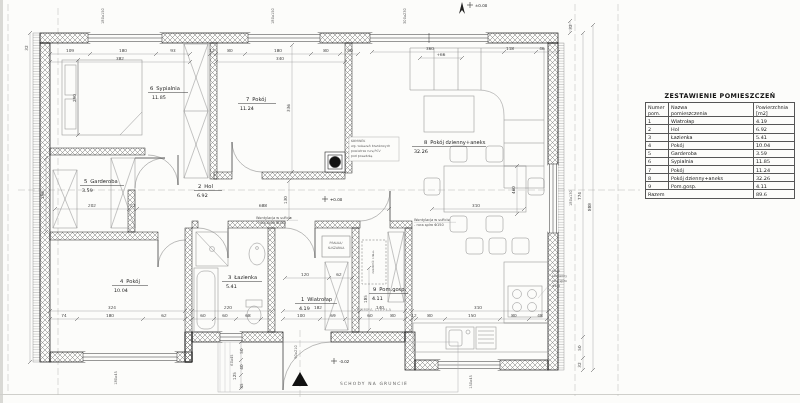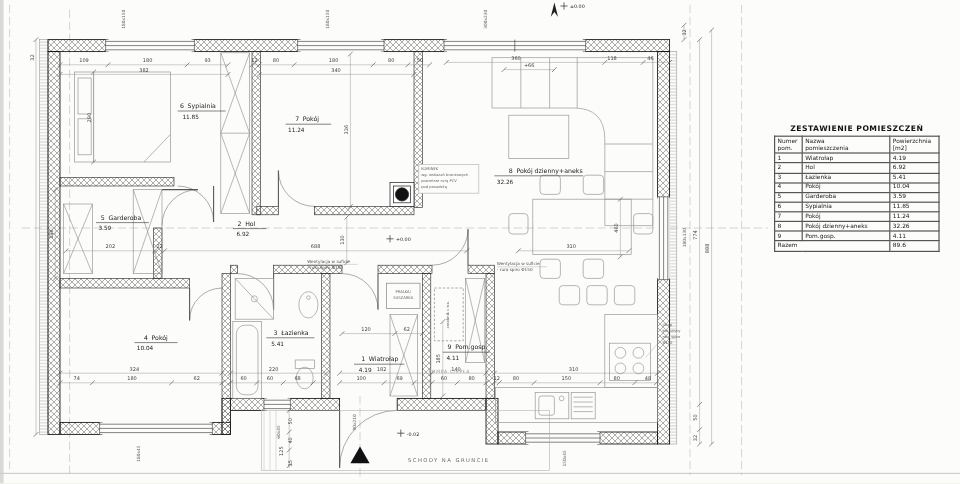--- a/index.html
+++ b/index.html
@@ -12,21 +12,21 @@
   .o{font-size:3.6px;fill:#666;}
   .rn{font-size:5.2px;fill:#222;}
   .ra{font-size:4.8px;fill:#222;}
   .tiny{font-size:3.1px;fill:#666;}
   .ann{font-size:3.5px;fill:#555;}
   .lvl{font-size:4px;fill:#222;}
   .schody{font-size:4.4px;letter-spacing:1.2px;fill:#666;}
   .pompa{font-size:3.8px;letter-spacing:.6px;fill:#999;}
   .lbl-line{stroke:#333;stroke-width:.5;}
   
-  .schedule{position:absolute;left:645px;top:103px;width:138px;}
+  .schedule{position:absolute;left:645px;top:92px;width:150px;}
   .schedule-title{font-size:6.4px;font-weight:bold;text-align:center;letter-spacing:.4px;margin-bottom:2px;color:#111;}
   .schedule table{border-collapse:collapse;width:100%;font-size:4.9px;color:#222;}
   .schedule td,.schedule th{border:1px solid #555;padding:0.5px 2px;text-align:left;font-weight:normal;line-height:1.25;vertical-align:top;}
   .schedule .c-num{width:18px;}
   .schedule .c-area{width:36px;}
   .schedule tr.total td{border-top:1px solid #222;}
   .scan-edge-left{position:absolute;left:0;top:0;width:3px;height:403px;background:#d9d9d5;}
   .scan-edge-bottom{position:absolute;left:0;top:394px;width:800px;height:1px;background:#cfcfcb;}
 </style>
 </head>

